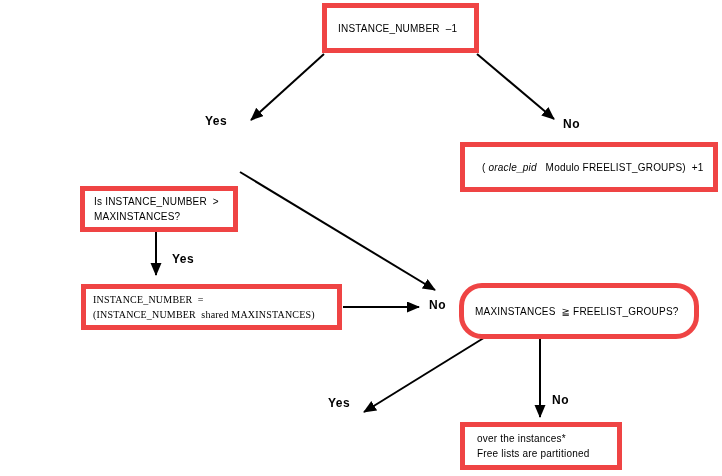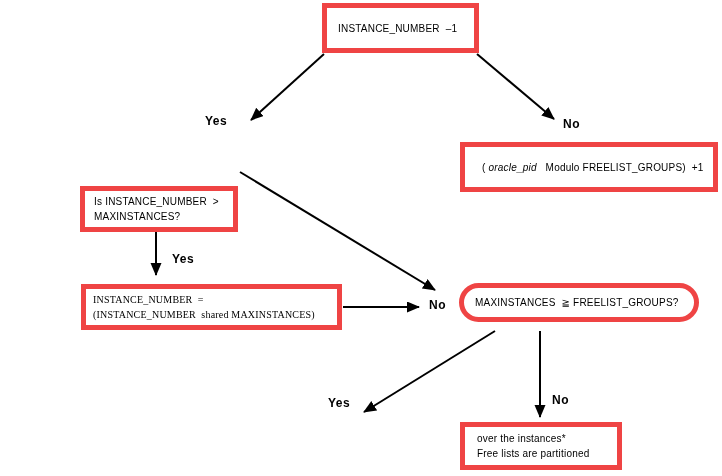--- a/index.html
+++ b/index.html
@@ -77,21 +77,21 @@
 
   <div class="box" style="left:460px; top:142px; width:258px; height:50px; padding-left:17px;">
     <span class="inline-line"><span>( </span><span class="ital">oracle_pid</span><span>   Modulo FREELIST_GROUPS)  +1</span></span>
   </div>
 
   <div class="box" style="left:81px; top:284px; width:261px; height:46px; padding-left:7px;font-family:Liberation Serif, serif;">
     <span class="inline-line">INSTANCE_NUMBER  =</span>
     <span class="inline-line">(INSTANCE_NUMBER  shared MAXINSTANCES)</span>
   </div>
 
-  <div class="box" style="left:459px; top:283px; width:240px; height:39px; padding-left:11px;border-radius:23px;">
+  <div class="box" style="left:459px; top:283px; width:240px; height:56px; padding-left:11px;border-radius:23px;">
     <span class="inline-line">MAXINSTANCES  ≧ FREELIST_GROUPS?</span>
   </div>
 
 
   <div class="box" style="left:460px; top:422px; width:162px; height:48px; padding-left:12px;">
     <span class="inline-line">over the instances*</span>
     <span class="inline-line">Free lists are partitioned</span>
   </div>
 
   <div class="lbl" style="left:205px; top:114px;">Yes</div>

